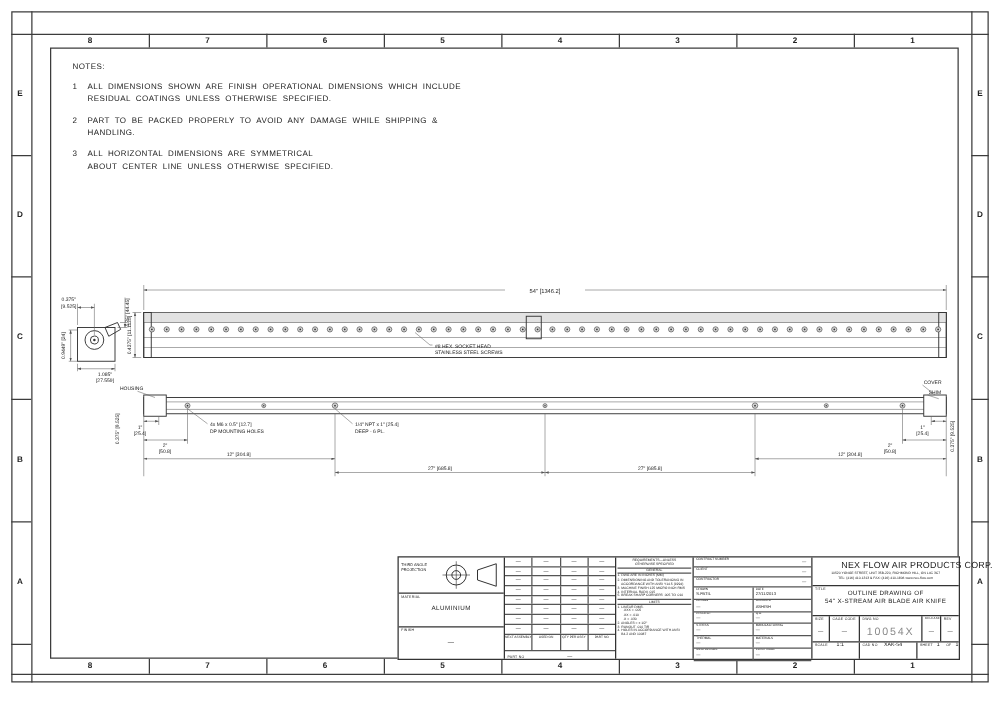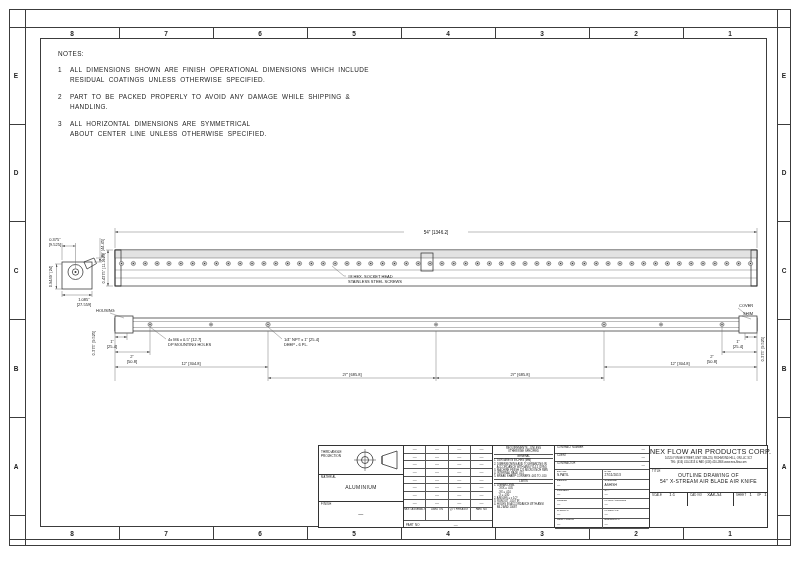--- a/index.html
+++ b/index.html
@@ -47,21 +47,21 @@
   .req-c{text-align:center;}
   .req-h{border-top:1px solid #555;border-bottom:1px solid #555;text-align:center;margin:.5px 0;}
   .app-full{border-bottom:1px solid #555;height:8px;box-sizing:border-box;position:relative;}
   .app-full .lbl{position:absolute;left:2px;top:1px;font-size:2.6px;}
   .app-full .val{position:absolute;right:4px;top:2px;font-size:3.4px;}
   .app-pair{display:flex;border-bottom:1px solid #555;height:9.8px;box-sizing:border-box;}
   .app-cell{flex:1;border-right:1px solid #555;position:relative;overflow:hidden;}
   .app-cell:last-child{border-right:none;}
   .app-cell .lbl{font-size:2.5px;display:block;padding:.5px 0 0 2px;}
   .app-cell .val{font-size:3.3px;display:block;padding:.5px 0 0 2px;}
-  .co-name{font-size:7.1px;letter-spacing:.2px;text-align:left;padding-top:1.5px;white-space:nowrap;}
+  .co-name{font-size:7.1px;letter-spacing:.2px;text-align:left;padding-top:1.5px;white-space:nowrap;margin-left:23px;}
   .co-addr{font-size:2.7px;text-align:center;letter-spacing:0;padding-top:1px;white-space:nowrap;}
   .co-title{text-align:center;font-size:5px;letter-spacing:.3px;}
   .tb-row{display:flex;box-sizing:border-box;border-bottom:1px solid #333;}
   .tb-cell{box-sizing:border-box;border-right:1px solid #333;position:relative;overflow:hidden;}
   .tb-cell:last-child{border-right:none;}
   .dwgno{text-align:center;font-size:8.5px;color:#8a8a8a;letter-spacing:1.5px;margin-top:4px;}
   .cellval{text-align:center;font-size:4.2px;margin-top:6px;}
 </style>
 </head>
 <body>
@@ -542,20 +542,42 @@
       <div class="tb-box" style="height:23px;">
         <div class="co-name">NEX FLOW AIR PRODUCTS CORP.</div>
         <div class="co-addr">10520 YONGE STREET, UNIT 35B-220, RICHMOND HILL, ON L4C 3C7</div>
         <div class="co-addr">TEL: (416) 410-1313 &amp; FAX: (416) 410-1806  www.nex-flow.com</div>
       </div>
       <div class="tb-box" style="height:24px;">
         <div class="tb-lbl">TITLE</div>
         <div class="co-title">OUTLINE DRAWING OF</div>
         <div class="co-title">54" X-STREAM AIR BLADE AIR KNIFE</div>
       </div>
+      <div class="tb-row" style="height:21px;">
+        <div class="tb-cell" style="width:14px;">
+          <div class="tb-lbl">SIZE</div>
+          <div class="cellval">—</div>
+        </div>
+        <div class="tb-cell" style="width:24px;">
+          <div class="tb-lbl">CAGE CODE</div>
+          <div class="cellval">—</div>
+        </div>
+        <div class="tb-cell" style="width:50px;">
+          <div class="tb-lbl">DWG NO</div>
+          <div class="dwgno">10054X</div>
+        </div>
+        <div class="tb-cell" style="width:15px;">
+          <div class="tb-lbl" style="font-size:2.3px;">RELEASE</div>
+          <div class="cellval">—</div>
+        </div>
+        <div class="tb-cell" style="flex:1;">
+          <div class="tb-lbl">REV</div>
+          <div class="cellval">—</div>
+        </div>
+      </div>
       <div class="tb-row" style="height:13px;border-bottom:none;">
         <div class="tb-cell" style="width:38px;">
           <span class="tb-lbl" style="display:inline;">SCALE</span>
           <span style="font-size:4.2px;margin-left:6px;">1:1</span>
         </div>
         <div class="tb-cell" style="width:46px;">
           <span class="tb-lbl" style="display:inline;">CAD NO</span>
           <span style="font-size:4.2px;margin-left:4px;">XAK-54</span>
         </div>
         <div class="tb-cell" style="flex:1;">

